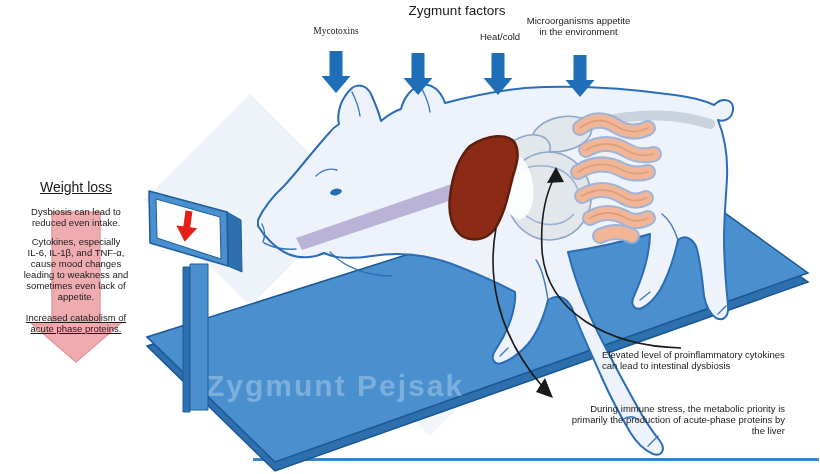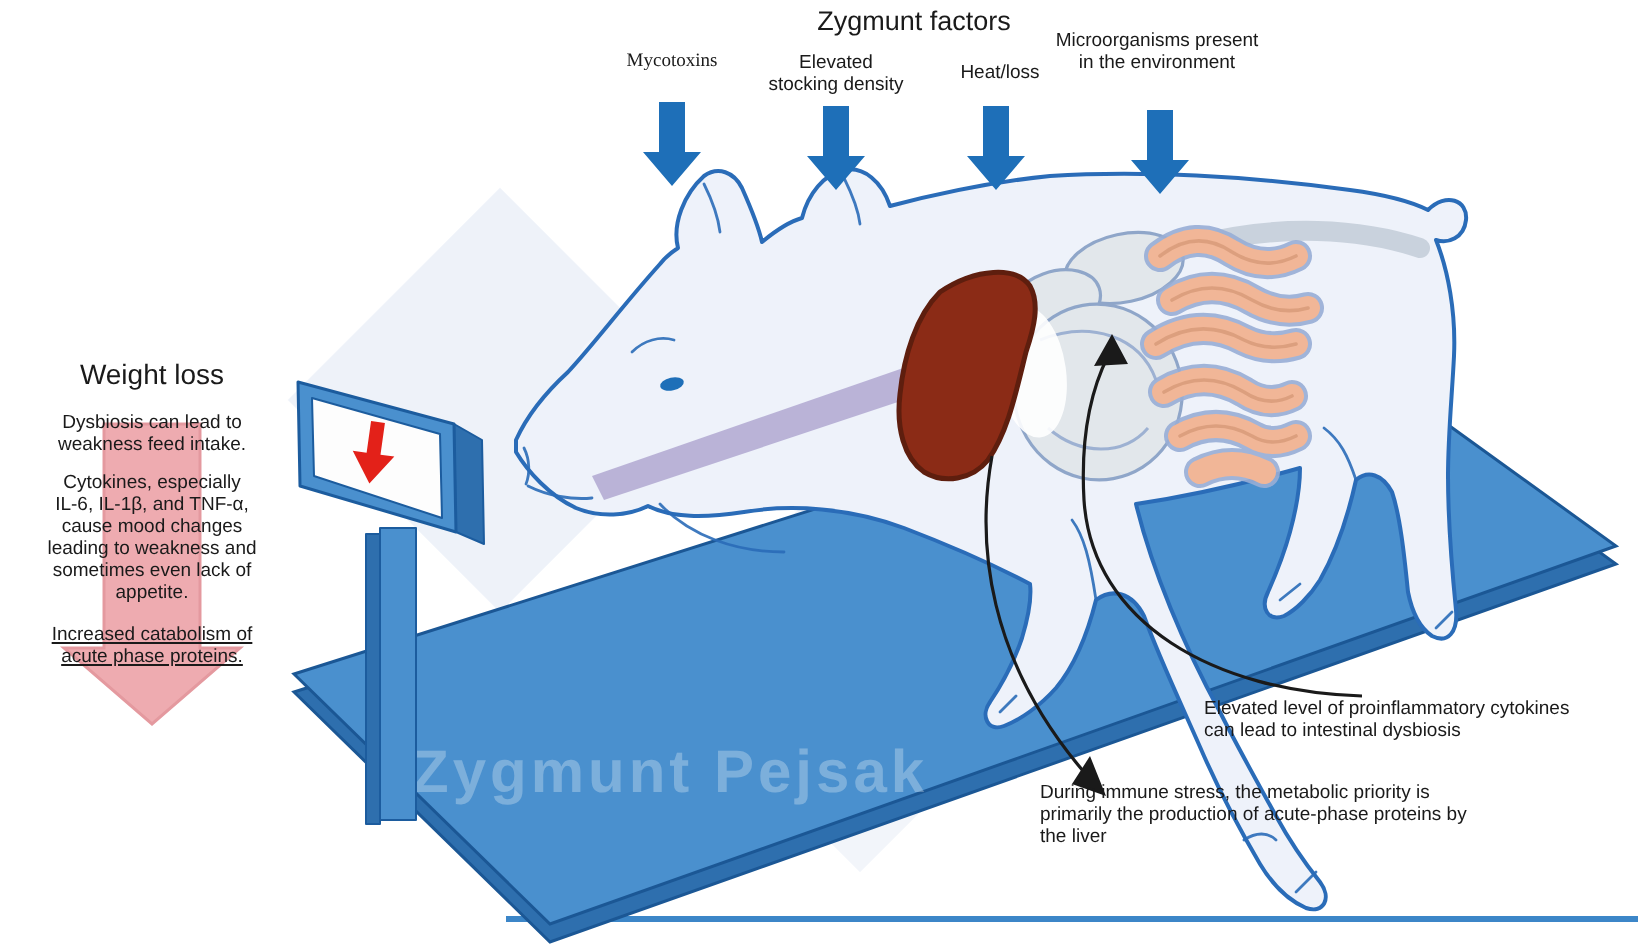--- a/index.html
+++ b/index.html
@@ -7,26 +7,26 @@
          font-family:"Liberation Sans",sans-serif;color:#111;}
   #art{position:absolute;left:0;top:0;}
   .txt{position:absolute;white-space:pre-line;color:#1a1a1a;}
   .center{text-align:center;}
   .small{font-size:9.5px;line-height:1.16;}
   .t-title{left:377px;top:3px;width:160px;font-size:13.5px;}
   .t-sf0{left:294px;top:26px;width:84px;font-family:Liberation Serif, serif;}
   .t-sf1{left:366px;top:26px;width:104px;}
   .t-sf2{left:462px;top:31px;width:76px;}
   .t-sf3{left:516px;top:15px;width:125px;}
-  .t-wlh{left:8px;top:179px;width:136px;font-size:14px;}
+  .t-wlh{left:8px;top:179px;width:136px;font-size:14px;text-decoration:underline;}
   .t-wlp0{left:4px;top:206px;width:144px;}
   .t-wlp1{left:0px;top:236px;width:152px;text-align:center;}
   .t-wlp2{left:4px;top:312px;width:144px;text-decoration:underline;}
   .t-an0{left:602px;top:349px;width:220px;}
-  .t-an1{left:520px;top:391px;width:265px;}
+  .t-an1{left:520px;top:403px;width:265px;text-align:right;}
   .wm-author{fill:rgba(255,255,255,0.28);font-size:30px;font-weight:bold;letter-spacing:2px;}
   .wm-digit{fill:#f3f6fb;font-weight:bold;}
 </style>
 </head>
 <body>
 
 <div id="stage">
 
   <svg id="art" width="820" height="474" viewBox="0 0 820 474">
     <defs>
@@ -151,29 +151,27 @@
       <path d="M 681 348 C 608 346 546 312 542 250 C 540 215 547 192 554 178"></path>
       <polygon points="556,167 547,183 564,182" fill="#1a1a1a" stroke="none"></polygon>
       <path d="M 496 228 C 488 272 494 330 542 386"></path>
       <polygon points="553,398 536,392 545,378" fill="#1a1a1a" stroke="none"></polygon>
     </g>
   </svg>
 
   <div class="txt center t-title">Zygmunt factors</div>
 
   <div class="txt center small t-sf0">Mycotoxins</div>
-  <div class="txt center small t-sf1">Elevated
-stocking density</div>
-  <div class="txt center small t-sf2">Heat/loss</div>
-  <div class="txt center small t-sf3">Microorganisms present
+  <div class="txt center small t-sf2">Heat/cold</div>
+  <div class="txt center small t-sf3">Microorganisms appetite
 in the environment</div>
 
   <div class="txt center t-wlh">Weight loss</div>
   <div class="txt center small t-wlp0">Dysbiosis can lead to
-weakness feed intake.</div>
+reduced even intake.</div>
   <div class="txt center small t-wlp1">Cytokines, especially
 IL-6, IL-1β, and TNF-α,
 cause mood changes
 leading to weakness and
 sometimes even lack of
 appetite.</div>
   <div class="txt center small t-wlp2">Increased catabolism of
 acute phase proteins.</div>
 
   <div class="txt small t-an0">Elevated level of proinflammatory cytokines

